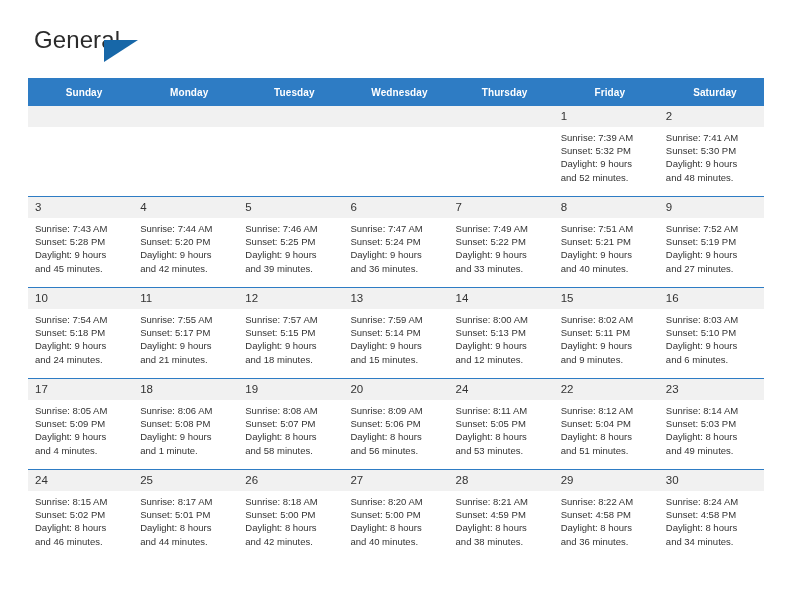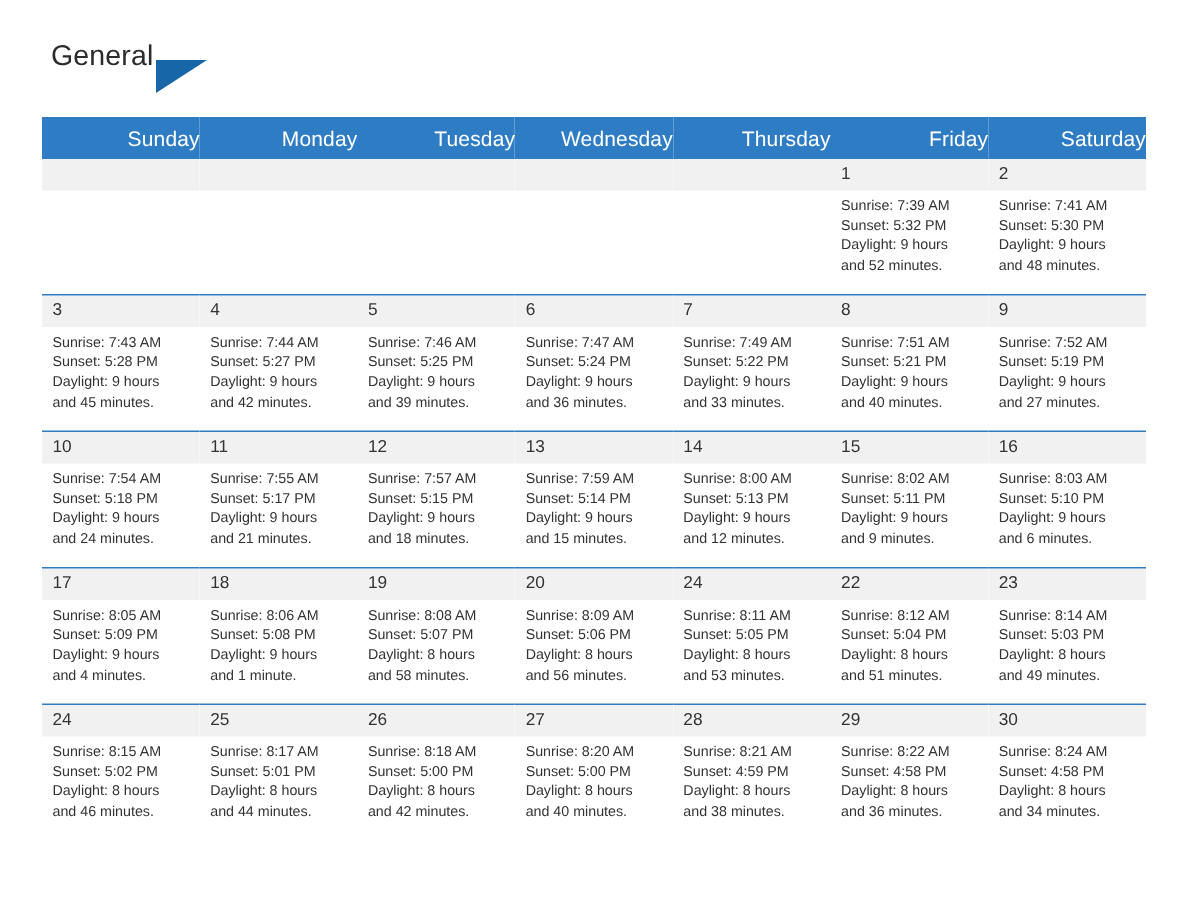--- a/index.html
+++ b/index.html
@@ -32,21 +32,21 @@
     box-sizing: border-box;
   }
   .brand {
     display: block;
     position: relative;
     width: 130px;
     height: 48px;
     padding-left: 6px;
   }
   .brand-general {
-    font-size: 19px;
+    font-size: 24px;
     color: #2b2b2b;
     letter-spacing: 0.1px;
     line-height: 1;
     display: inline-block;
   }
   .brand-blue {
     font-size: 21px;
     color: #1f7fc4;
     line-height: 1;
     display: block;
@@ -85,23 +85,23 @@
   
   .calendar {
     width: 736px;
     border-collapse: collapse;
     table-layout: fixed;
     margin-top: 6px;
   }
   .calendar th {
     background: #2e7cc4;
     color: #ffffff;
-    font-size: 14px;
-    font-weight: normal;
-    text-align: right;
+    font-size: 10px;
+    font-weight: bold;
+    text-align: center;
     padding: 5px 0 5px 7px;
     height: 18px;
     letter-spacing: 0.1px;
   }
   .calendar td {
     vertical-align: top;
     padding: 0;
     width: 14.2857%;
     height: 90px;
     background: #ffffff;
@@ -234,21 +234,21 @@
               <div>Sunrise: 7:43 AM</div>
               <div>Sunset: 5:28 PM</div>
               <div>Daylight: 9 hours</div>
               <div>and 45 minutes.</div>
             </div>
           </td>
           <td>
             <div class="daynum">4</div>
             <div class="cell-body">
               <div>Sunrise: 7:44 AM</div>
-              <div>Sunset: 5:27 PM</div>
+              <div>Sunset: 5:20 PM</div>
               <div>Daylight: 9 hours</div>
               <div>and 42 minutes.</div>
             </div>
           </td>
           <td>
             <div class="daynum">5</div>
             <div class="cell-body">
               <div>Sunrise: 7:46 AM</div>
               <div>Sunset: 5:25 PM</div>
               <div>Daylight: 9 hours</div>

